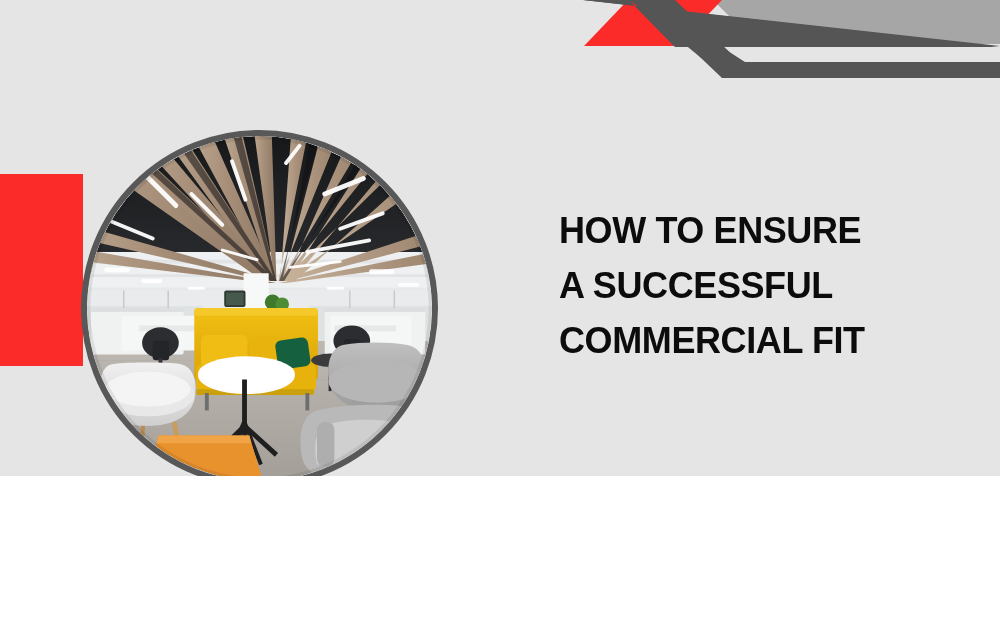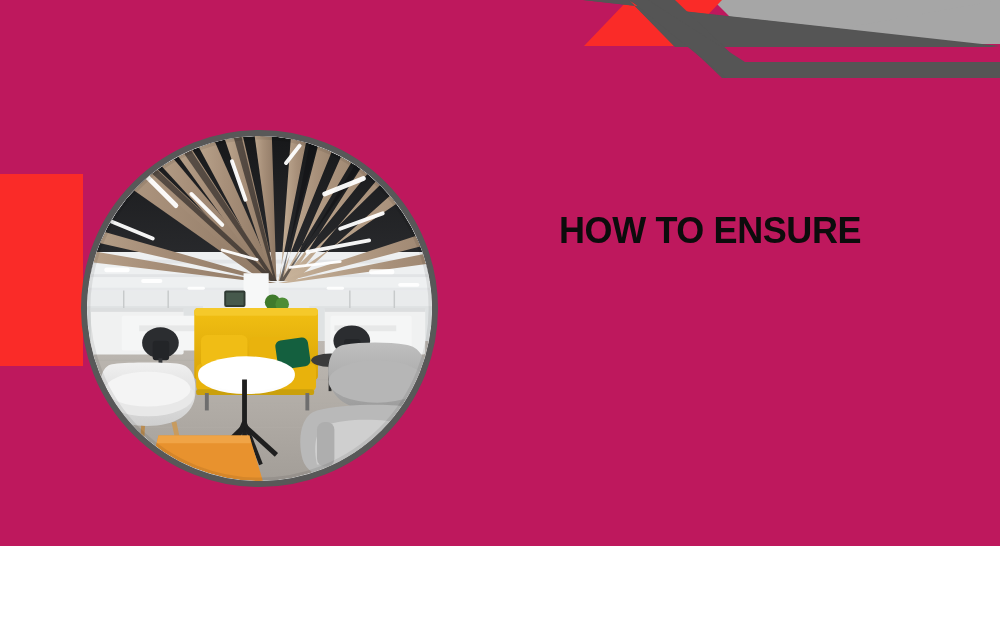--- a/index.html
+++ b/index.html
@@ -7,22 +7,22 @@
     margin: 0;
     padding: 0;
     background: #ffffff;
   }
   body {
     font-family: "Liberation Sans", sans-serif;
   }
   .canvas {
     position: relative;
     width: 1000px;
-    height: 546px;
-    background: #be185d;
+    height: 476px;
+    background: #e5e5e5;
     overflow: hidden;
   }
 
   
   .deco-layer {
     position: absolute;
     inset: 0;
     width: 1000px;
     height: 628px;
     pointer-events: none;
@@ -304,15 +304,17 @@
           <rect x="238" y="296" width="18" height="46" rx="8" fill="#aeaeae"></rect>
 
           <circle cx="178.5" cy="178.5" r="178" fill="none" stroke="#000000" stroke-opacity="0.08" stroke-width="6"></circle>
         </g>
       </svg>
     </div>
   </div>
 
   <div class="headline">
     <span class="headline-line">HOW TO ENSURE</span>
+    <span class="headline-line">A SUCCESSFUL</span>
+    <span class="headline-line">COMMERCIAL FIT</span>
   </div>
 
 </div>
 
 </body></html>

